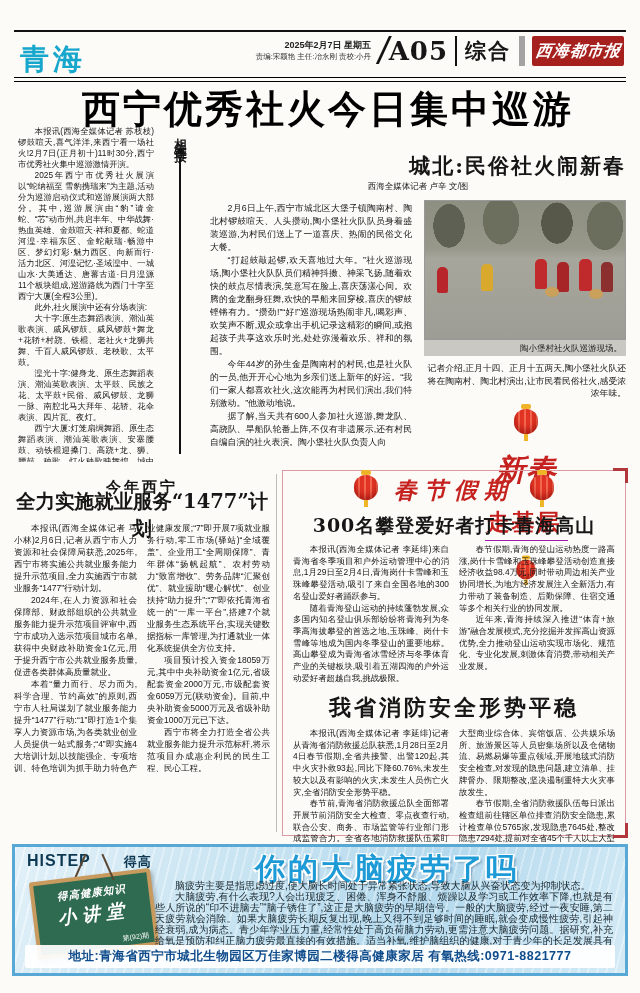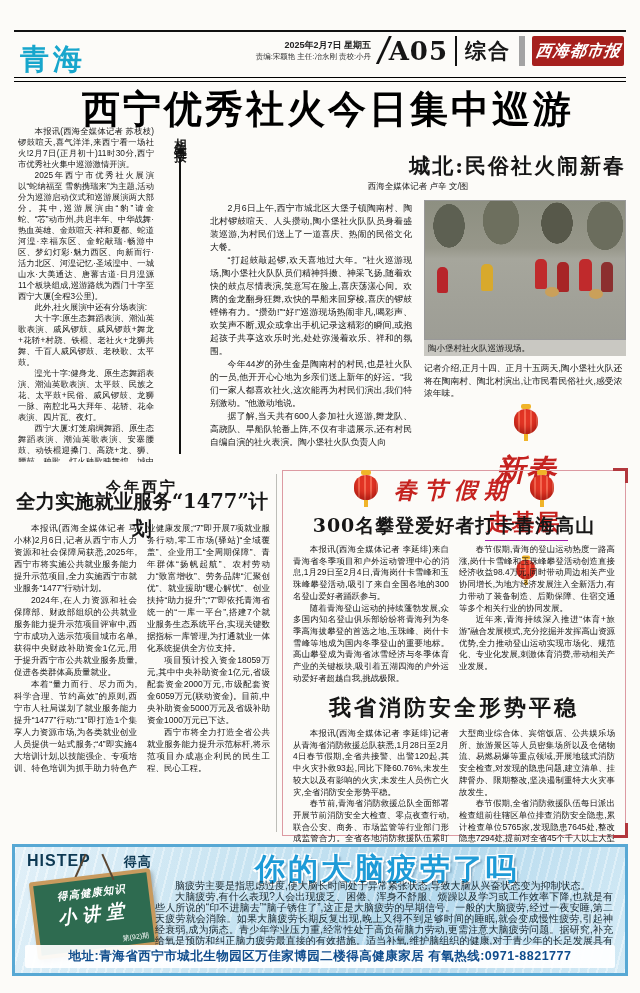--- a/index.html
+++ b/index.html
@@ -33,21 +33,21 @@
   .related { position:absolute; left:146px; top:4px; bottom:8px; width:40px; display:flex; flex-direction:column; align-items:center; }
   .related .label { writing-mode:vertical-rl; font-size:12.5px; font-weight:900; letter-spacing:4px; }
   .related .sq { width:5px; height:5px; background:#111; margin:5px 0 3px; }
   .related .vline { width:1.6px; flex:1; background:#111; }
 
   .north { position:absolute; left:196px; right:0; top:0; bottom:0; }
   .north-hl { position:absolute; left:4px; right:0; top:28px; text-align:right; font-size:21px; font-weight:900; font-family:"DejaVu Serif",serif; letter-spacing:2px; }
   .north-byline { position:absolute; left:0; right:0; top:57px; text-align:center; font-size:8.5px; color:#222; }
   .ncols { position:absolute; left:0; right:0; top:76px; bottom:0; }
   .ncol1 { position:absolute; left:0; top:2px; bottom:0; width:202px; font-size:8.8px; line-height:13px; overflow:hidden; }
-  .ncol2 { position:absolute; left:214px; right:0; top:0; bottom:0; }
+  .ncol2 { position:absolute; left:214px; right:0; top:0; bottom:0;text-align:right; }
   .photo { position:relative; width:100%; height:140px; overflow:hidden; border:1px solid #999;
     background: radial-gradient(26px 36px at 12% 18%, #5d6052 0 60%, transparent 61%),
                 radial-gradient(30px 40px at 38% 14%, #6d6f5e 0 60%, transparent 61%),
                 radial-gradient(26px 34px at 66% 16%, #57584a 0 60%, transparent 61%),
                 radial-gradient(30px 40px at 90% 18%, #6b6d5d 0 60%, transparent 61%),
                 linear-gradient(180deg,#8d8f81 0%,#97978a 34%,#a6a69c 42%,#9d9d95 100%); }
   .fig { position:absolute; border-radius:5px 5px 2px 2px; filter:blur(.5px); }
   .cap { width:100%; height:16px; background:#c9c8c2; color:#1c1c1c; font-size:8.5px; line-height:16px; padding:0 4px; }
   .ncol2-text { margin-top:6px; font-size:8.8px; line-height:12.6px; }
   .badge { position:relative; margin-top:9px; height:48px; display:flex; align-items:center; padding-left:2px; gap:16px;flex-direction:column; }

